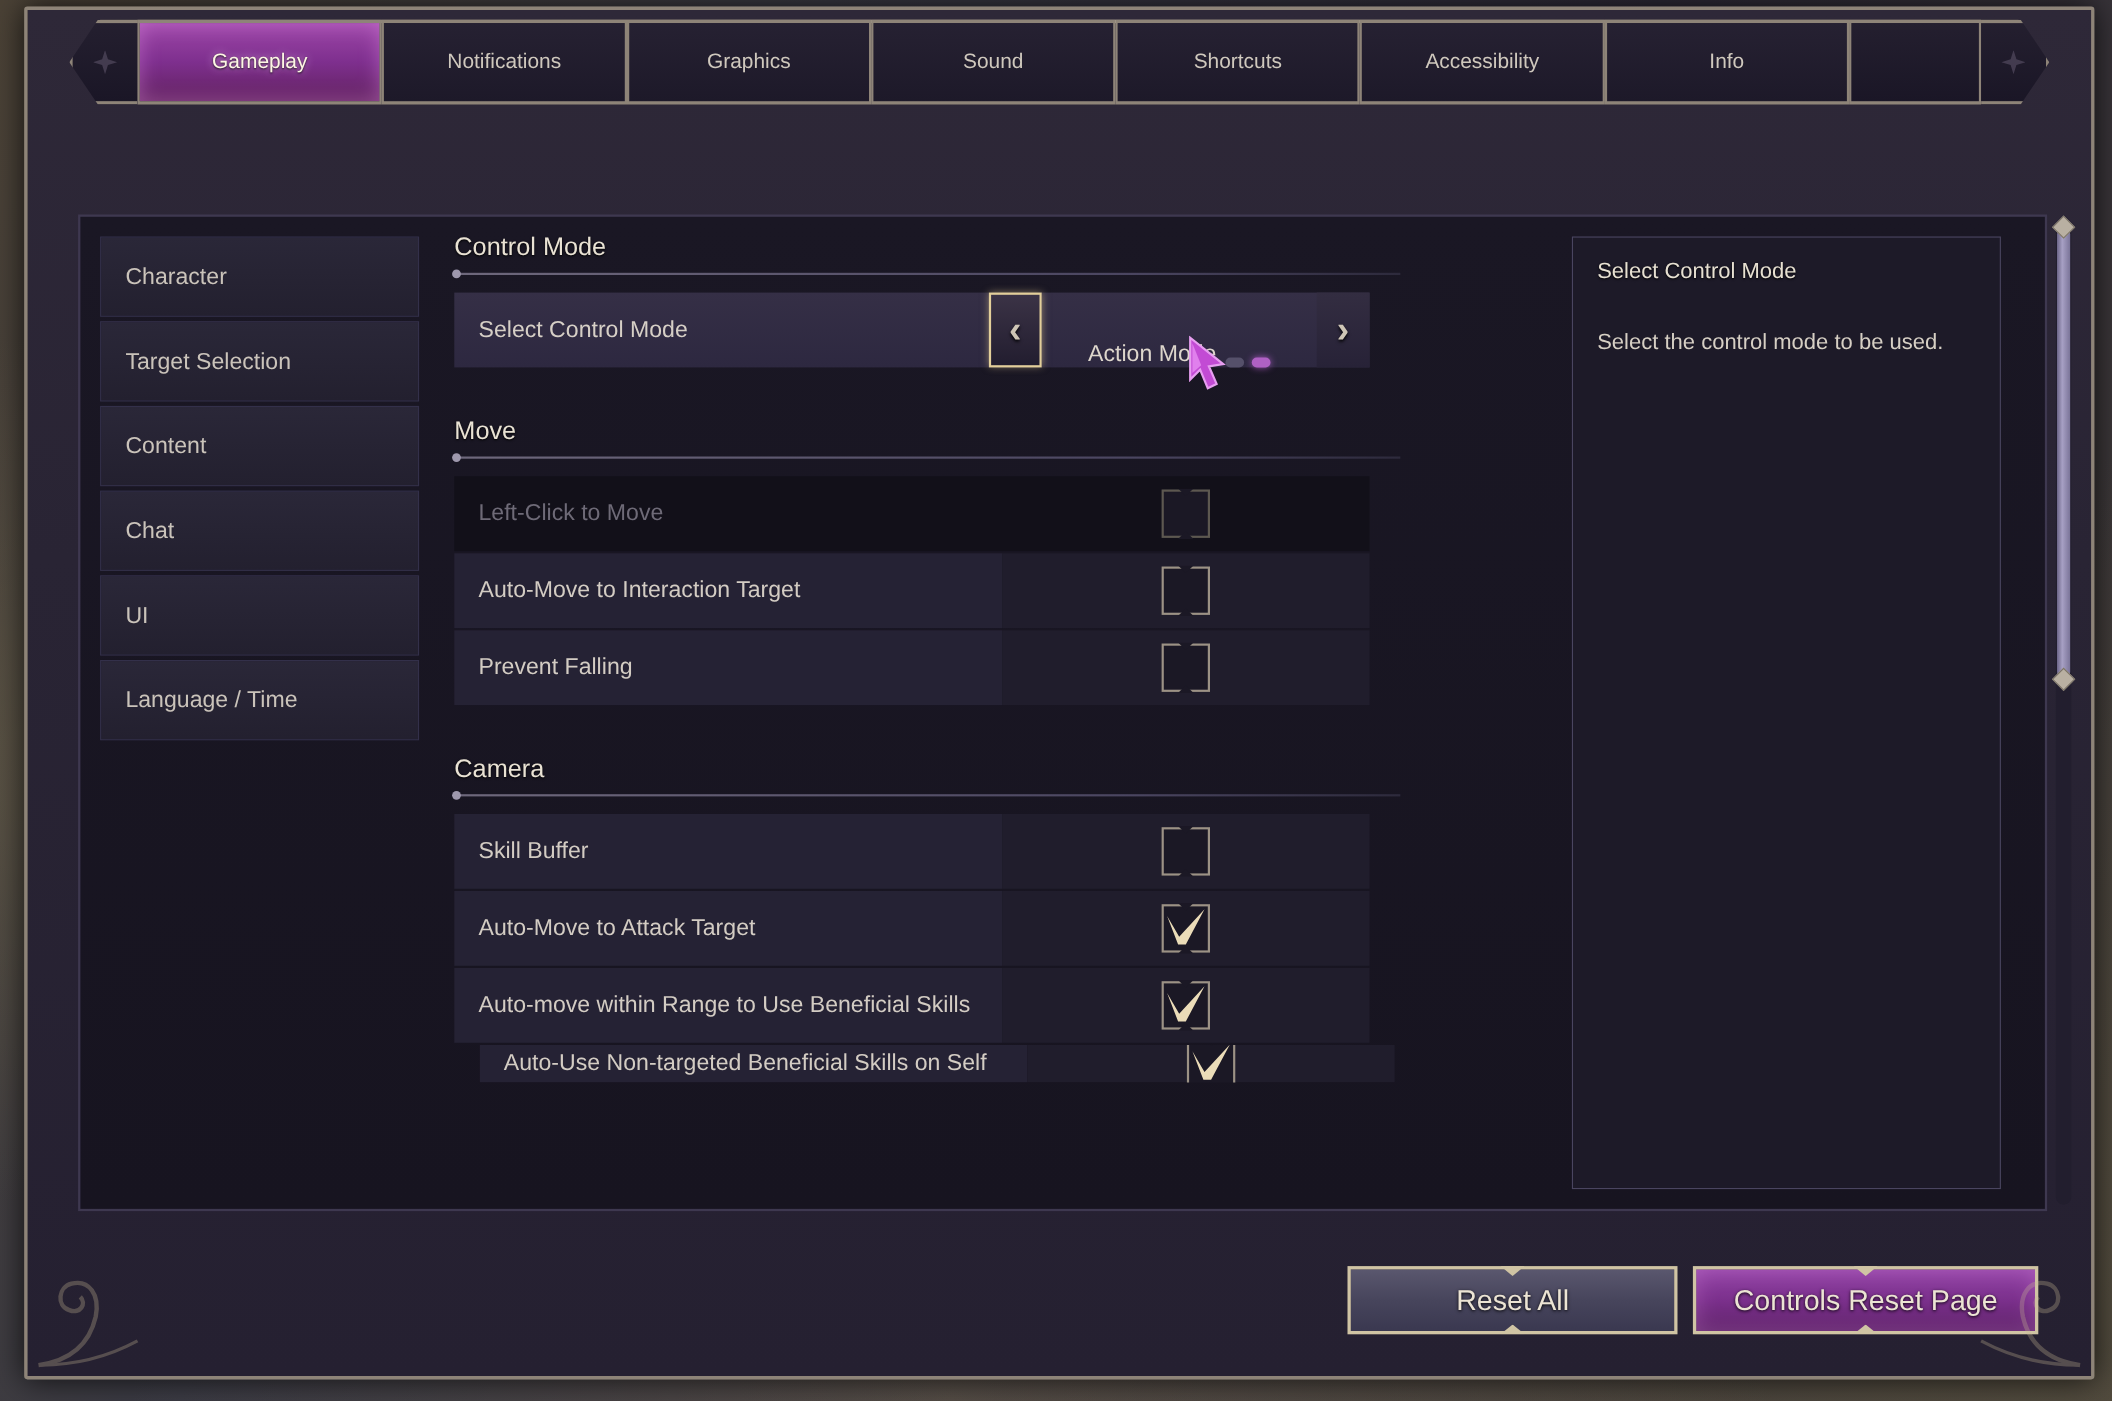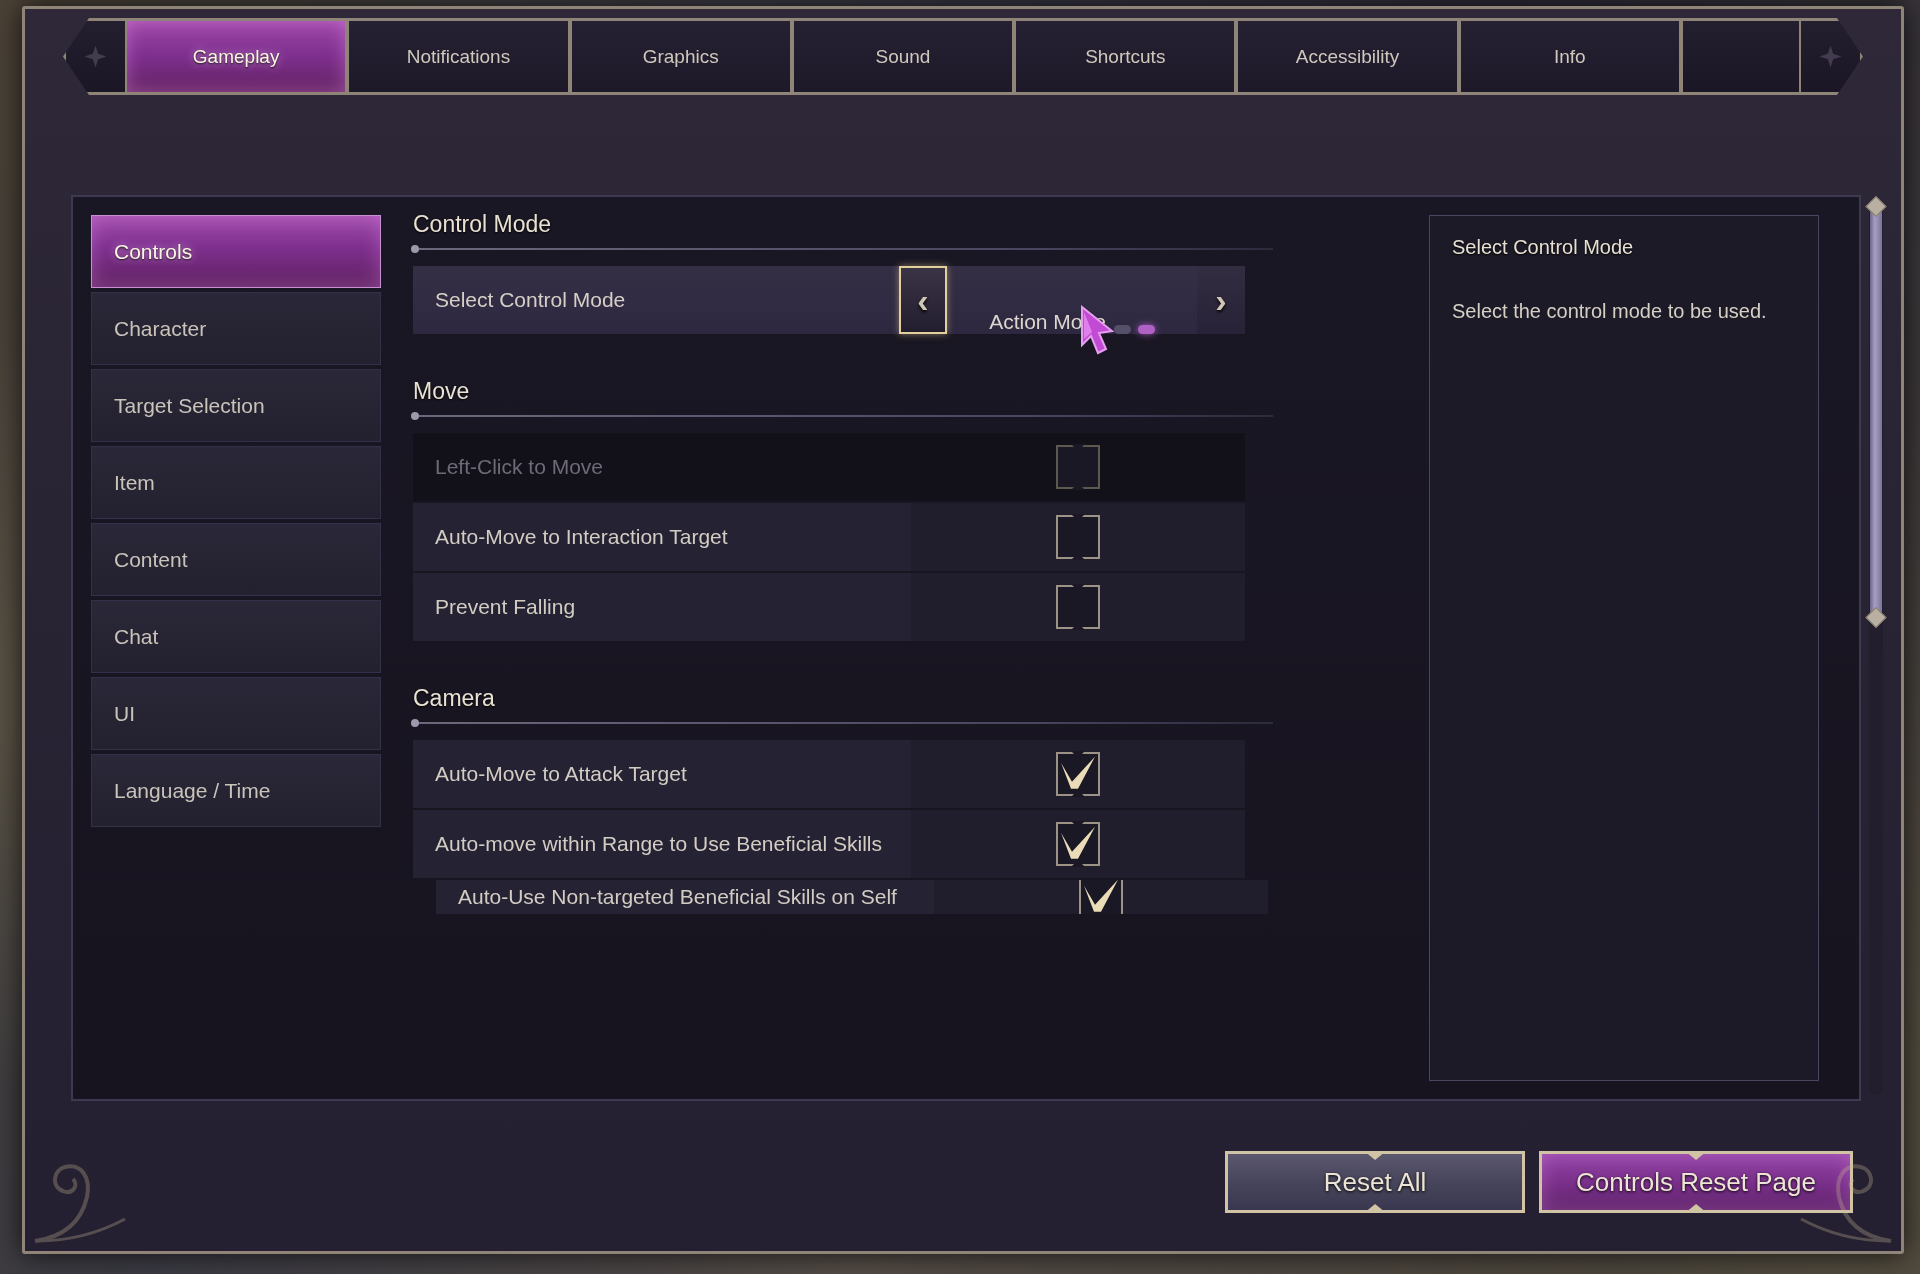--- a/index.html
+++ b/index.html
@@ -413,31 +413,25 @@
       </div>
     <div class="tab spacer"></div>
     <div class="tab-endcap right">
       <div class="endcap-gem"></div>
     </div>
   </div>
 
   <div id="body-area">
 
     <div id="sidebar">
-      <div class="sidebar-item active">
-          <span>Controls</span>
-        </div>
       <div class="sidebar-item">
           <span>Character</span>
         </div>
       <div class="sidebar-item">
           <span>Target Selection</span>
-        </div>
-      <div class="sidebar-item">
-          <span>Item</span>
         </div>
       <div class="sidebar-item">
           <span>Content</span>
         </div>
       <div class="sidebar-item">
           <span>Chat</span>
         </div>
       <div class="sidebar-item">
           <span>UI</span>
         </div>
@@ -493,20 +487,26 @@
           <div class="control-cell">
             <div class="checkbox"></div>
           </div>
         </div>
       </div>
 
       <div class="section" style="margin-top:44px;">
         <div class="section-title">Camera</div>
         <div class="section-rule"></div>
 
+        <div class="setting-row">
+          <div class="label-cell">Skill Buffer</div>
+          <div class="control-cell">
+            <div class="checkbox"></div>
+          </div>
+        </div>
 
         <div class="setting-row">
           <div class="label-cell">Auto-Move to Attack Target</div>
           <div class="control-cell">
             <div class="checkbox">
               <svg class="tick" viewBox="0 0 40 34">
                 <polygon points="3,7 14,26 37,1 20,33 13,33" fill="#ebdcb8"></polygon>
               </svg>
             </div>
           </div>

